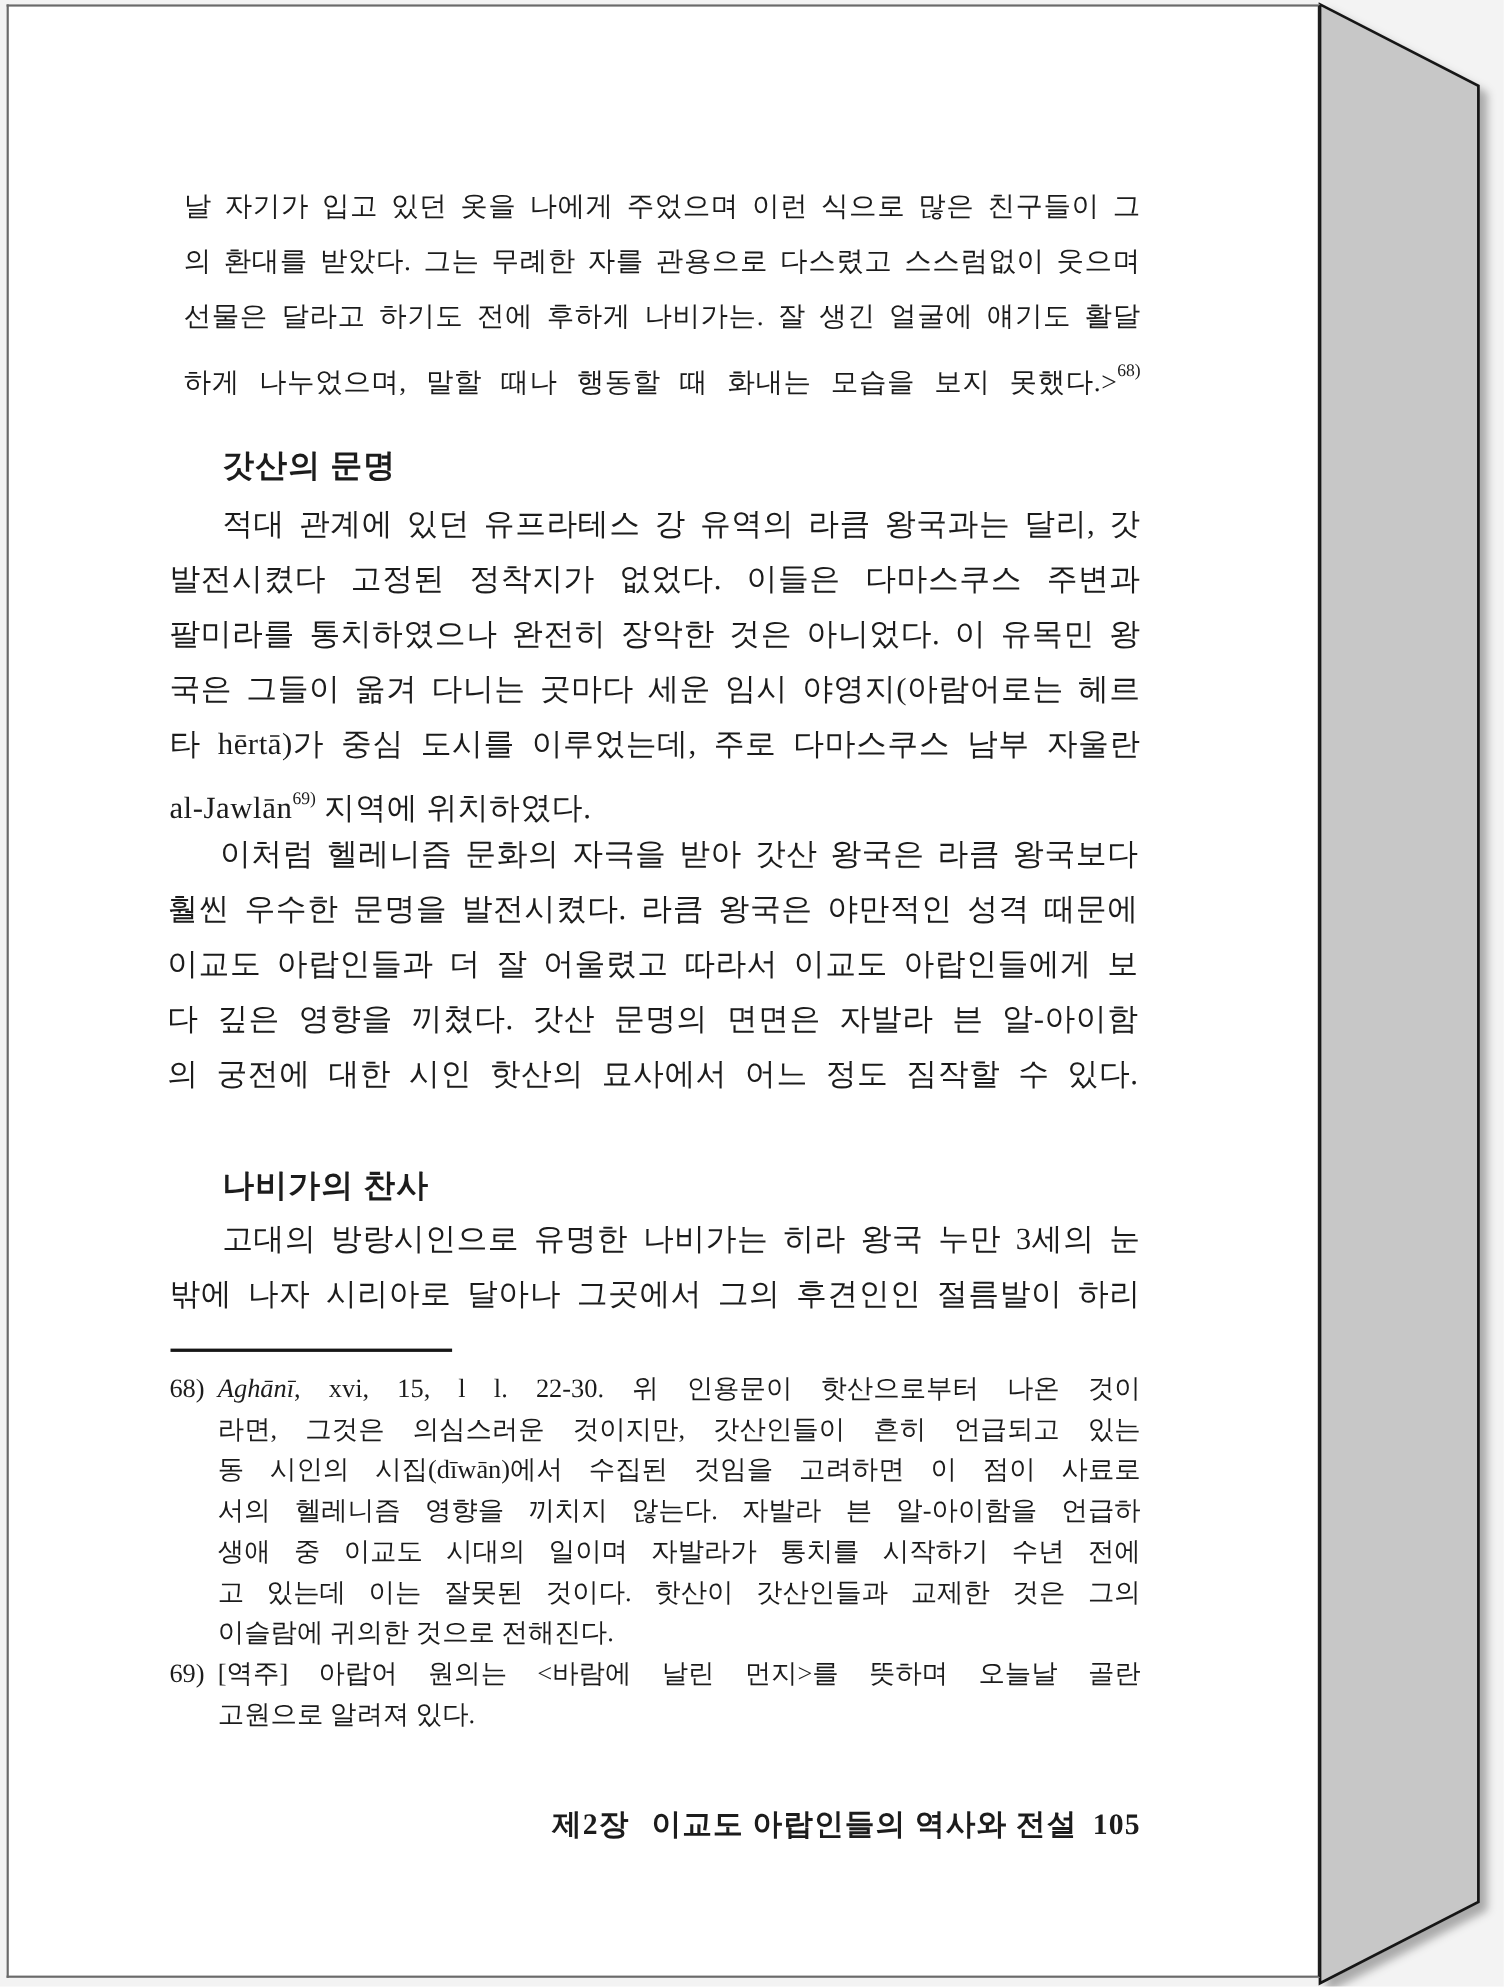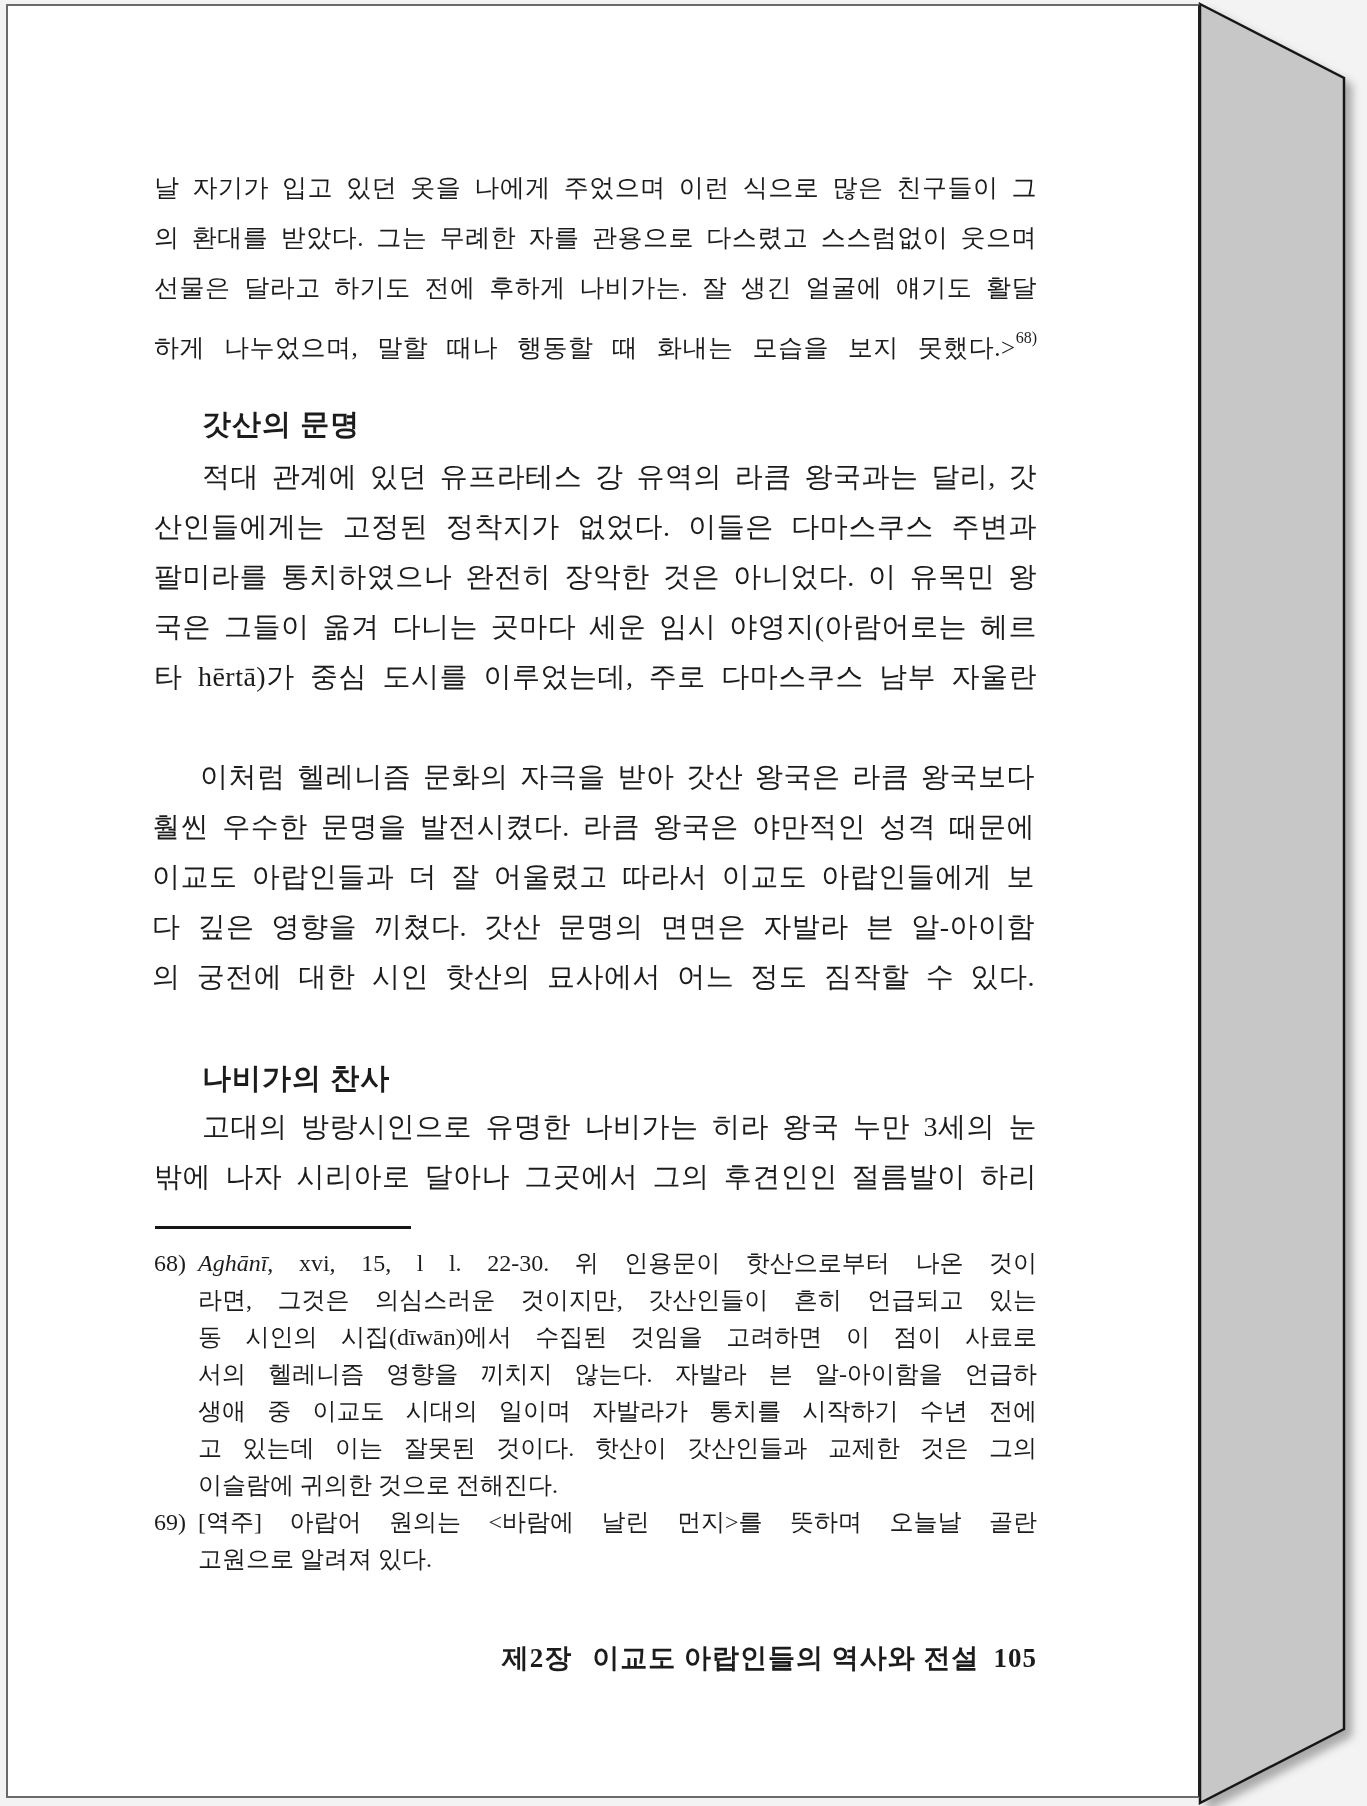--- a/index.html
+++ b/index.html
@@ -14,21 +14,21 @@
   #edge-svg { position:absolute; left:0; top:0; pointer-events:none; }
   .page {
     position:absolute; left:6px; top:4px;
     width:1194px; height:1794px;
     background:#ffffff;
     border:2px solid #6a6a6a;
     border-right:2px solid #1f1f1f;
   }
   .abs { position:absolute; }
   .bl { line-height:50px; font-size:28px; letter-spacing:0.5px; }
-  .quote .bl { font-size:25px; }
+  .quote .bl { font-size:25px;margin-left:13px; }
   .line { text-align:justify; text-align-last:justify; height:50px; overflow:visible; white-space:nowrap0; }
   .line.last { text-align-last:left; }
   .heading { font-size:29px; font-weight:600; line-height:40px; letter-spacing:1px; }
   .sup { font-size:16px; vertical-align:13px; letter-spacing:0; }
   .fn { line-height:37px; font-size:24px; }
   .fn .line { height:37px; }
   .fn-num { display:inline-block; width:44px; letter-spacing:0; }
   .fn-indent { margin-left:44px; }
   .italic { font-style:italic; }
   .sep { background:#161616; height:3px; }
@@ -54,24 +54,25 @@
     <div class="bl line">날 자기가 입고 있던 옷을 나에게 주었으며 이런 식으로 많은 친구들이 그</div>
     <div class="bl line">의 환대를 받았다. 그는 무례한 자를 관용으로 다스렸고 스스럼없이 웃으며</div>
     <div class="bl line">선물은 달라고 하기도 전에 후하게 나비가는. 잘 생긴 얼굴에 얘기도 활달</div>
     <div class="bl line"><span>하게 나누었으며, 말할 때나 행동할 때 화내는 모습을 보지 못했다.&gt;</span><sup class="sup">68)</sup></div>
   </div>
 
   <div class="abs heading" style="left:194px; top:398px;">갓산의 문명</div>
 
   <div class="abs" style="left:146px; top:446px; width:883px;">
     <div class="bl line" style="padding-left:48px;">적대 관계에 있던 유프라테스 강 유역의 라큼 왕국과는 달리, 갓</div>
-    <div class="bl line">산인들에게는 고정된 정착지가 없었다. 이들은 다마스쿠스 주변과</div>
+    <div class="bl line">발전시켰다 고정된 정착지가 없었다. 이들은 다마스쿠스 주변과</div>
     <div class="bl line">팔미라를 통치하였으나 완전히 장악한 것은 아니었다. 이 유목민 왕</div>
     <div class="bl line">국은 그들이 옮겨 다니는 곳마다 세운 임시 야영지(아람어로는 헤르</div>
     <div class="bl line">타 hērtā)가 중심 도시를 이루었는데, 주로 다마스쿠스 남부 자울란</div>
+    <div class="bl line last"><span>al-Jawlān</span><sup class="sup">69)</sup><span> 지역에 위치하였다.</span></div>
   </div>
 
   <div class="abs" style="left:144px; top:746px; width:883px;">
     <div class="bl line" style="padding-left:48px;">이처럼 헬레니즘 문화의 자극을 받아 갓산 왕국은 라큼 왕국보다</div>
     <div class="bl line">훨씬 우수한 문명을 발전시켰다. 라큼 왕국은 야만적인 성격 때문에</div>
     <div class="bl line">이교도 아랍인들과 더 잘 어울렸고 따라서 이교도 아랍인들에게 보</div>
     <div class="bl line">다 깊은 영향을 끼쳤다. 갓산 문명의 면면은 자발라 븐 알-아이함</div>
     <div class="bl line">의 궁전에 대한 시인 핫산의 묘사에서 어느 정도 짐작할 수 있다.</div>
   </div>
 

